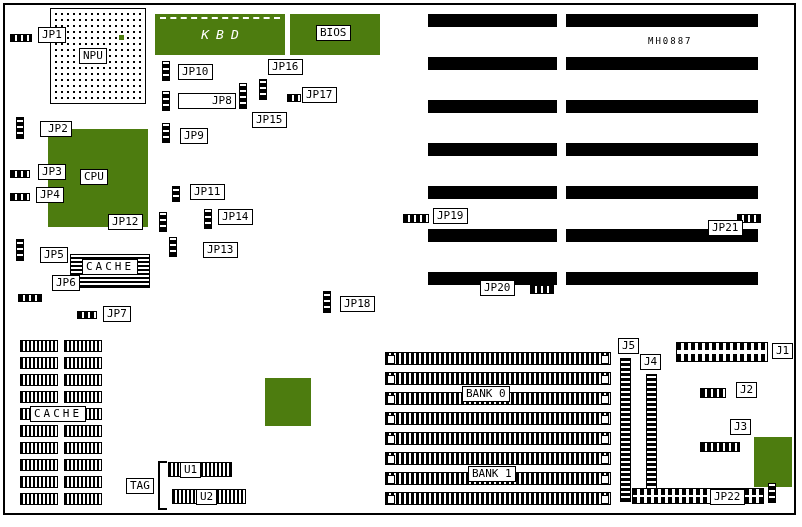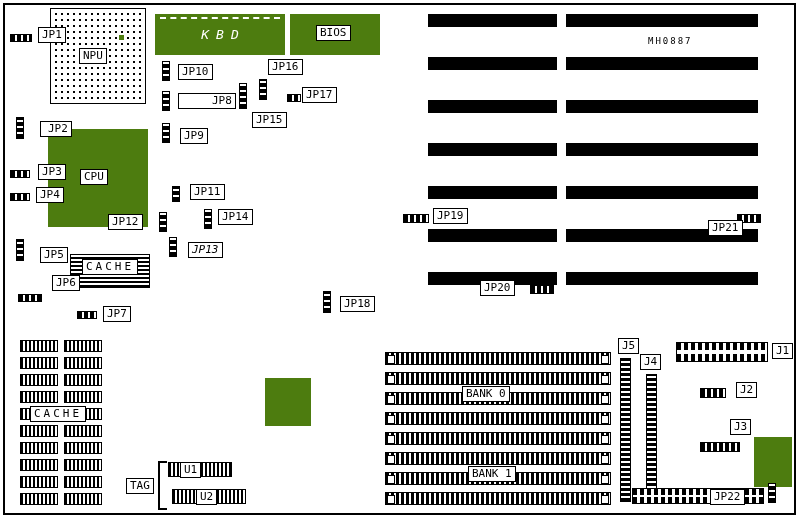--- a/index.html
+++ b/index.html
@@ -133,21 +133,21 @@
   <div class="pins-v" style="left:172px;top:186px;width:8px;height:16px;"></div>
   <div class="lbl" style="left:190px;top:184px;">JP11</div>
 
   <div class="pins-v" style="left:159px;top:212px;width:8px;height:20px;"></div>
   <div class="lbl" style="left:108px;top:214px;">JP12</div>
 
   <div class="pins-v" style="left:204px;top:209px;width:8px;height:20px;"></div>
   <div class="lbl" style="left:218px;top:209px;text-align:right;">JP14</div>
 
   <div class="pins-v" style="left:169px;top:237px;width:8px;height:20px;"></div>
-  <div class="lbl" style="left:188px;top:242px;font-style:italic;">JP13</div>
+  <div class="lbl" style="left:203px;top:242px;">JP13</div>
 
   <div class="pins-v" style="left:323px;top:291px;width:8px;height:22px;"></div>
   <div class="lbl" style="left:340px;top:296px;">JP18</div>
 
   <div class="pins-h" style="left:403px;top:214px;width:26px;height:9px;"></div>
   <div class="lbl" style="left:433px;top:208px;">JP19</div>
 
   <div class="lbl" style="left:480px;top:280px;">JP20</div>
   <div class="pins-h" style="left:530px;top:285px;width:24px;height:9px;"></div>
 

